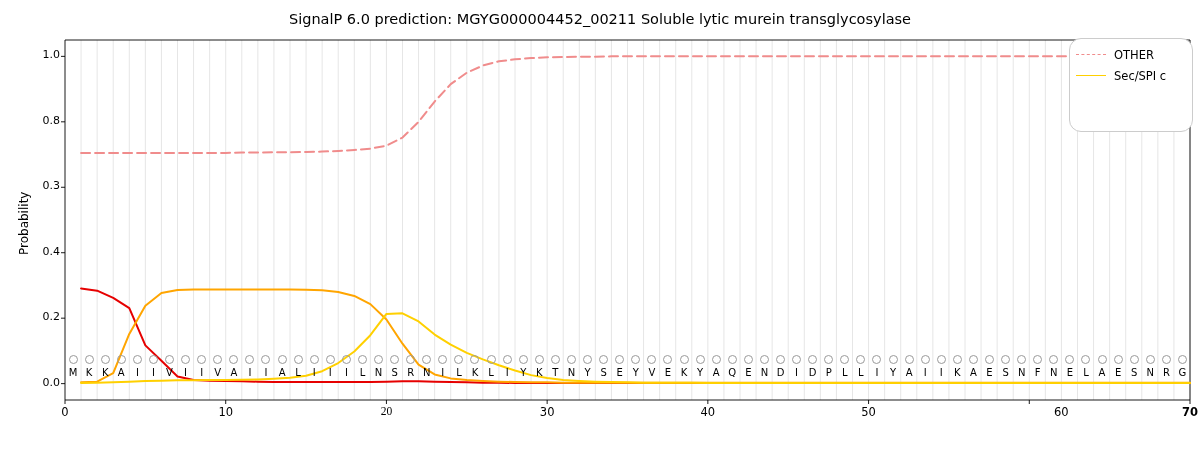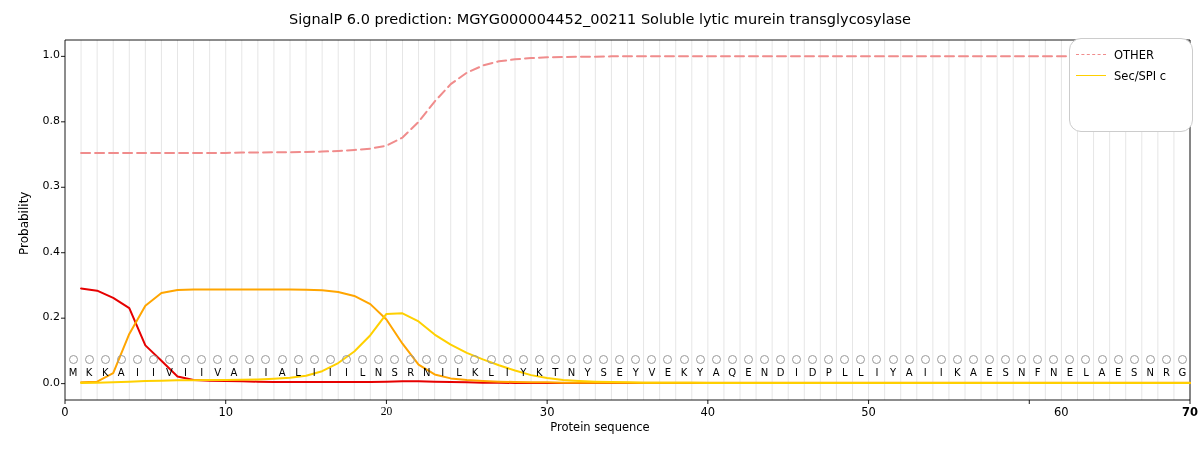--- a/index.html
+++ b/index.html
@@ -55,21 +55,20 @@
   }
 </style>
 </head>
 <body>
 
 <div id="figure">
 
   <div id="title">SignalP 6.0 prediction: MGYG000004452_00211 Soluble lytic murein transglycosylase</div>
 
   <div id="ylabel">Probability</div>
-  <div id="xlabel">Protein sequence</div>
 
   <div id="yticks">
       <div class="ytick" style="top: 383.636px;">0.0</div>
       <div class="ytick" style="top: 318.182px;">0.2</div>
       <div class="ytick" style="top: 252.727px;">0.4</div>
       <div class="ytick" style="top: 187.273px;">0.3</div>
       <div class="ytick" style="top: 121.818px;">0.8</div>
       <div class="ytick" style="top: 56.3636px;">1.0</div>
     </div>
   <div id="xticks">

